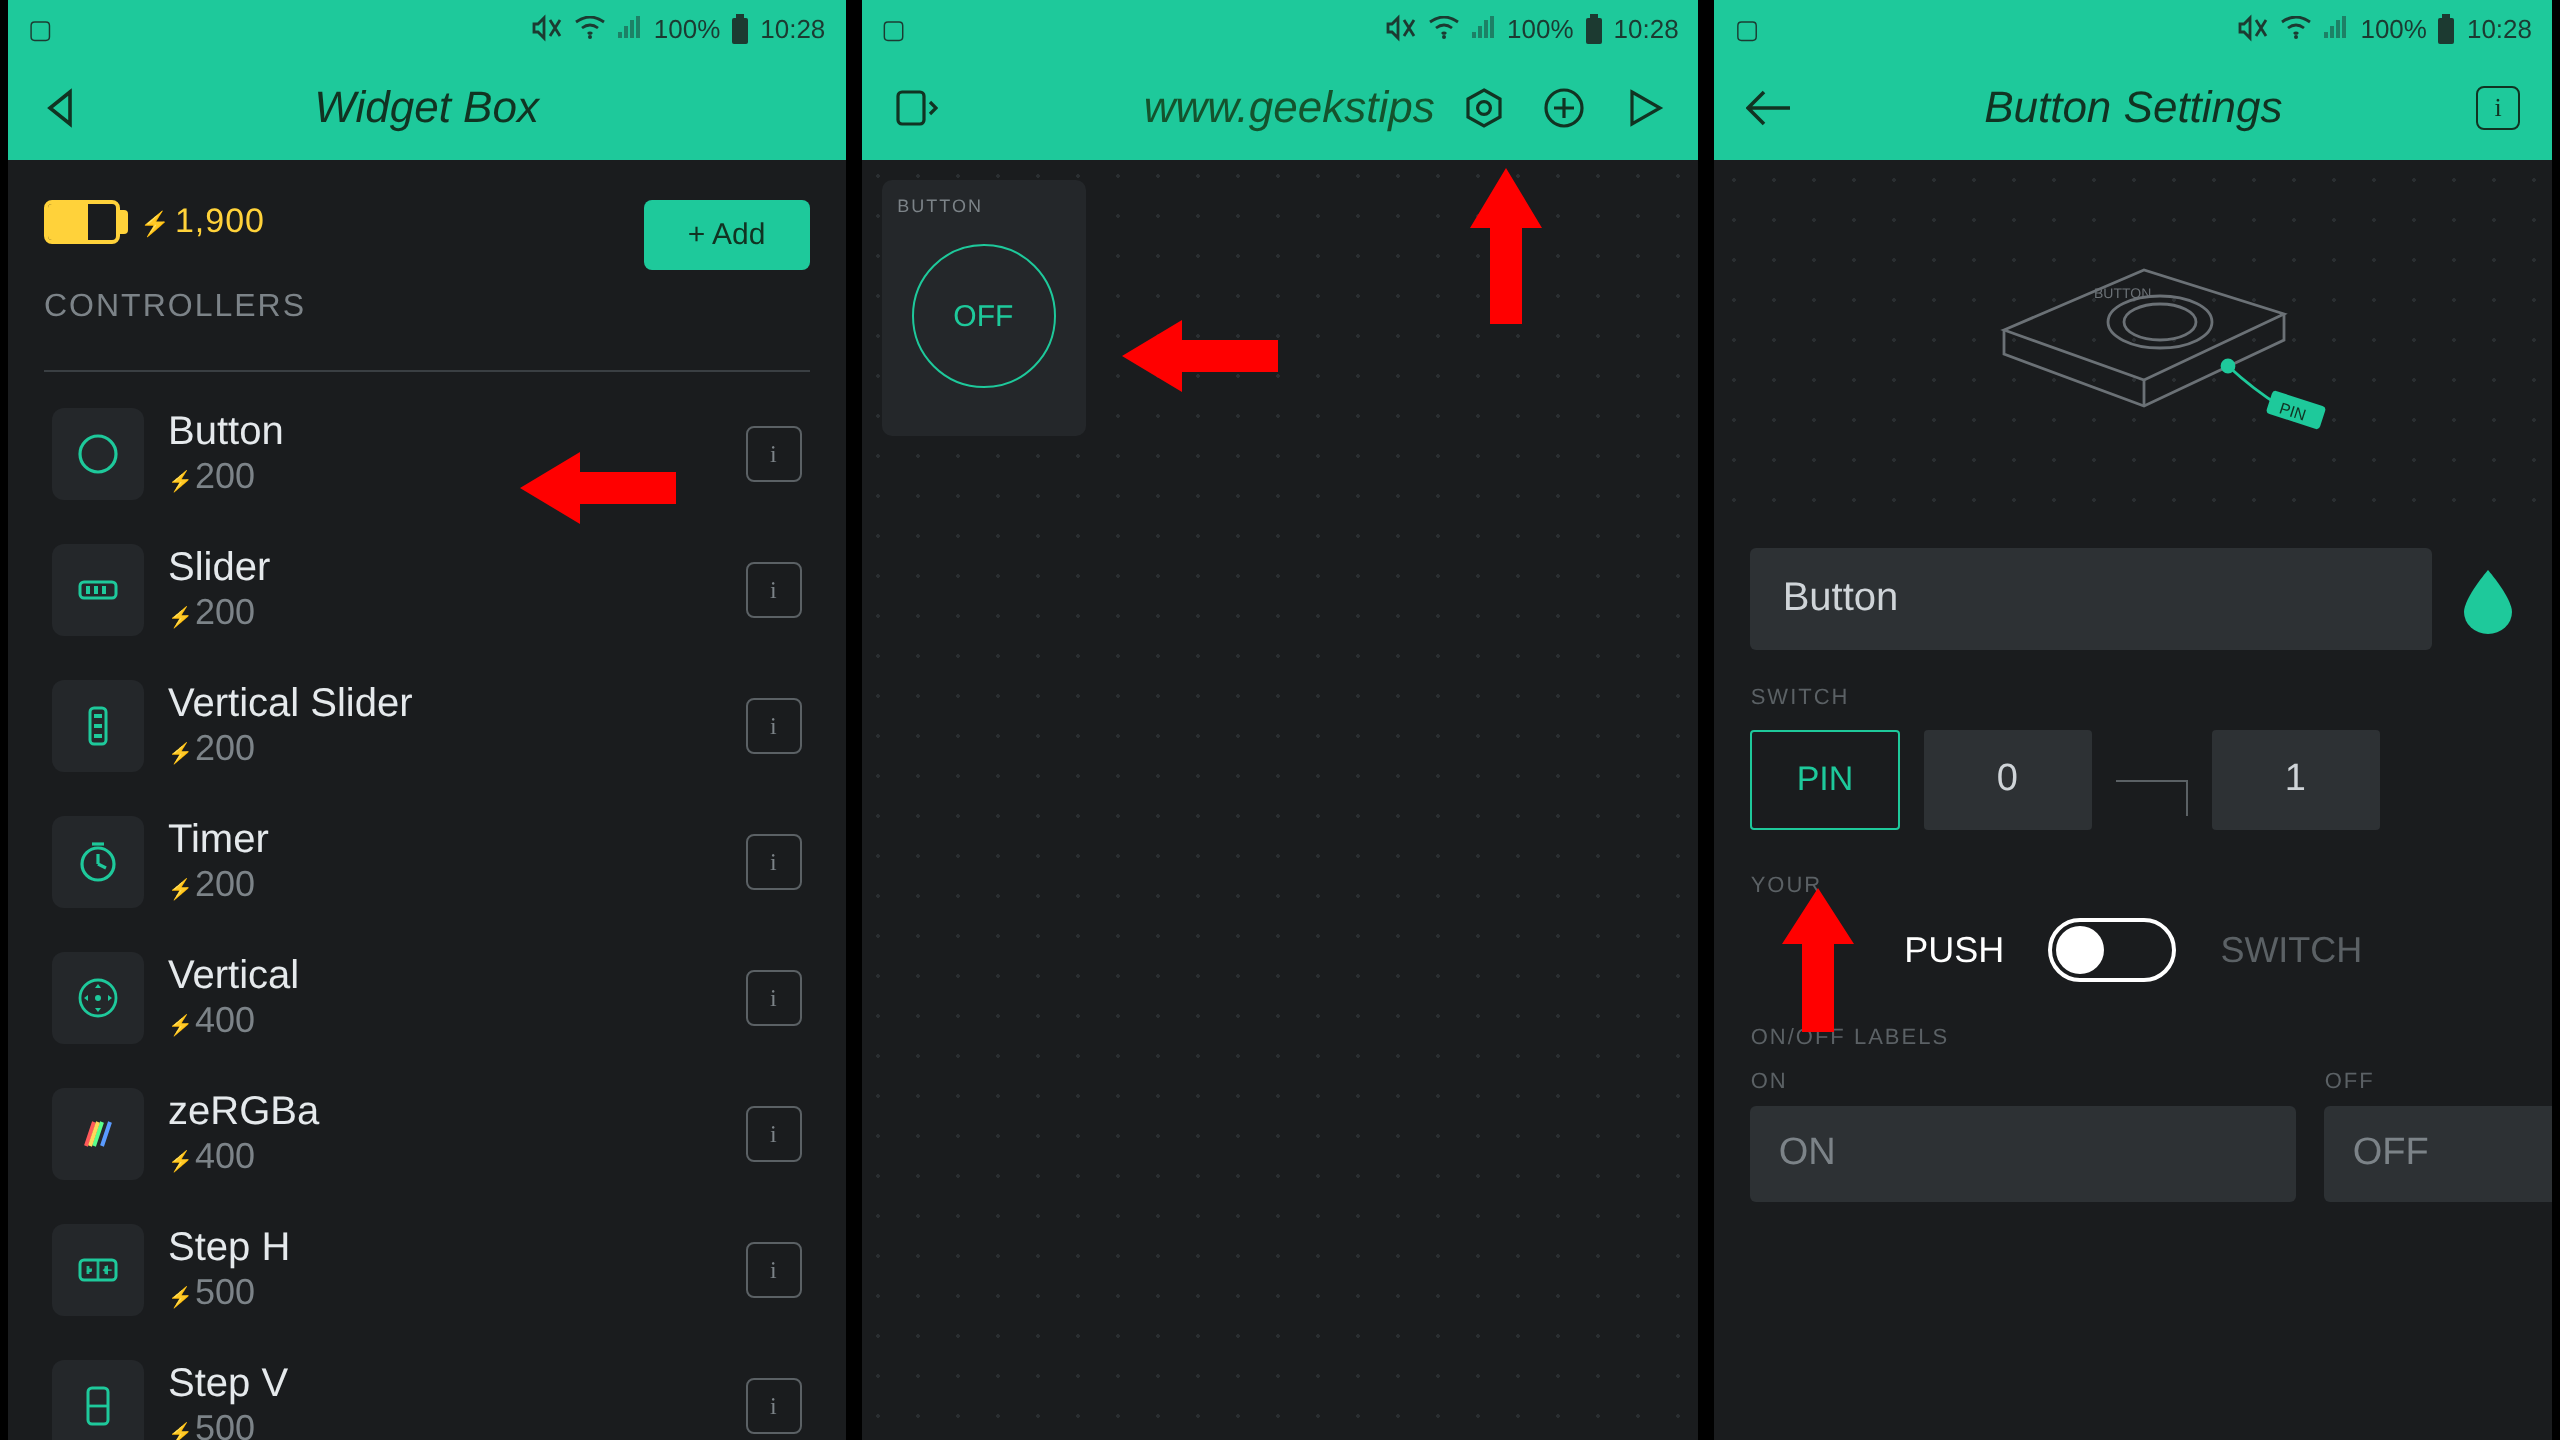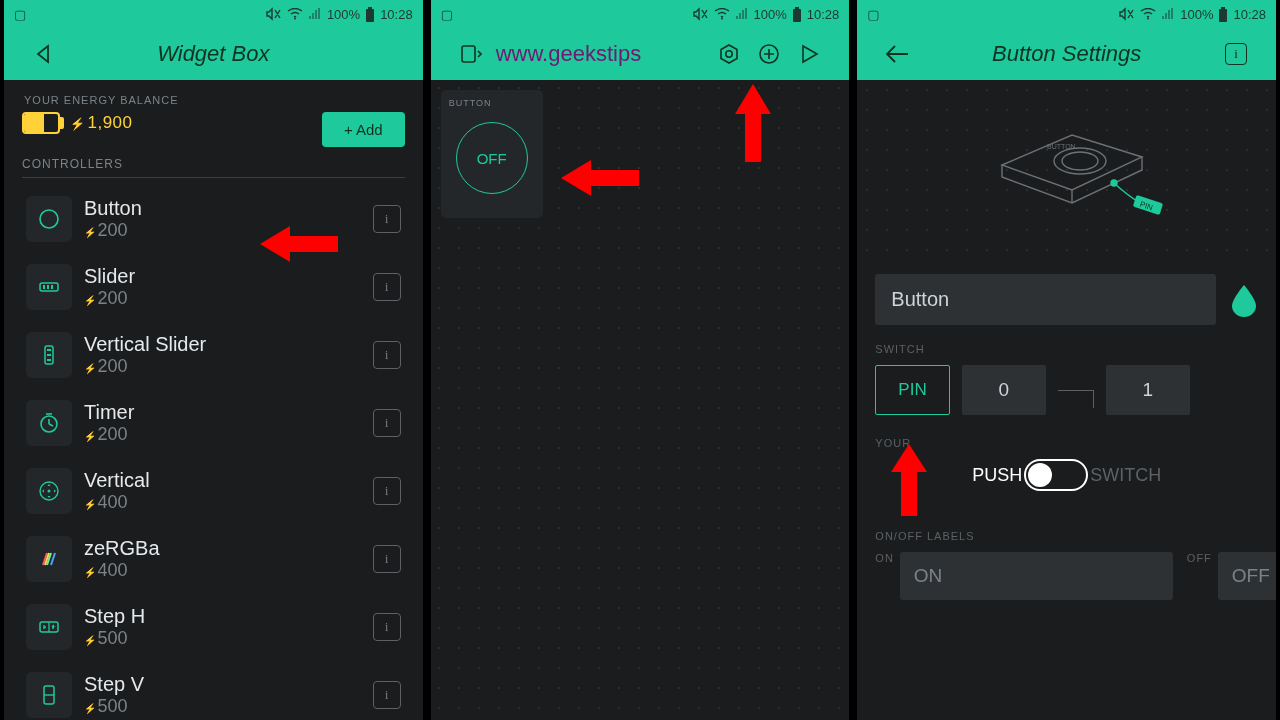--- a/index.html
+++ b/index.html
@@ -12,39 +12,39 @@
     --text-dim:#7c8388;
     --text-dim2:#5b6165;
     --gold:#ffd23a;
     --red:#ff0000;
   }
   *{box-sizing:border-box;font-family:'Segoe UI',Arial,sans-serif}
   body{margin:0;width:1280px;height:720px;background:#000;display:flex;gap:8px;padding:0 4px}
   .screen{flex:1;background:var(--bg);display:flex;flex-direction:column;overflow:hidden;position:relative}
   .statusbar{height:28px;background:var(--accent);display:flex;justify-content:flex-end;align-items:center;padding:0 10px;gap:5px;color:#1c3a31;font-size:13px}
   .statusbar .stico{display:inline-flex;align-items:center}
-  .headerbar{height:52px;background:var(--accent);display:flex;align-items:center;padding:0 25px;gap:10px}
+  .headerbar{height:52px;background:var(--accent);display:flex;align-items:center;padding:0 12px;gap:10px}
   .headerbar .title{flex:1;text-align:center;font-size:22px;color:#132;font-weight:400;font-style:italic}
-  .headerbar .titleL{flex:1;font-size:22px;color:#701a75;font-weight:400;text-align:left}
+  .headerbar .titleL{flex:1;font-size:22px;color:#14532d;font-weight:400;font-style:italic;text-align:right}
   .iconbtn{width:30px;height:30px;display:flex;align-items:center;justify-content:center;color:#132;cursor:pointer}
   .body{flex:1;overflow:hidden;position:relative}
 
   
   .s1body{padding:14px 18px 0 18px;display:flex;flex-direction:column;height:100%}
   .balLabel{font-size:11px;color:var(--text-dim);letter-spacing:1px;margin-left:2px}
   .balRow{display:flex;align-items:flex-start;justify-content:space-between;margin:6px 0 10px 0}
   .battery{display:flex;align-items:center;gap:6px}
   .batteryIcon{width:42px;height:22px;position:relative}
   .batBody{position:absolute;inset:0 4px 0 0;border:2px solid var(--gold);border-radius:4px;overflow:hidden}
   .batFill{position:absolute;inset:0;width:60%;background:var(--gold)}
   .batTip{position:absolute;right:0;top:5px;bottom:5px;width:4px;background:var(--gold);border-radius:0 2px 2px 0}
   .balVal{color:var(--gold);font-size:17px;letter-spacing:0.5px}
   .balVal::before{content:'⚡';font-size:12px;margin-right:2px}
   .addBtn{background:var(--accent);color:#132;border:none;border-radius:4px;padding:9px 22px;font-size:15px;cursor:pointer}
-  .sectLbl{font-size:12px;color:var(--text-dim);letter-spacing:1px;border-bottom:1px solid #3a3f43;padding-bottom:6px;margin-bottom:8px}
+  .sectLbl{font-size:16px;color:var(--text-dim);letter-spacing:1px;border-bottom:1px solid #3a3f43;padding-bottom:22px;margin-bottom:8px}
   .wlist{display:flex;flex-direction:column;gap:2px;overflow:hidden}
   .witem{display:flex;align-items:center;gap:12px;padding:10px 4px}
   .wicon{width:46px;height:46px;background:var(--panel);border-radius:6px;display:flex;align-items:center;justify-content:center;color:var(--accent);flex-shrink:0}
   .winfo{flex:1;display:flex;flex-direction:column}
   .wname{color:#e5e9ec;font-size:20px;font-weight:300}
   .wcost{color:var(--text-dim);font-size:18px}
   .wcost::before{content:'⚡';font-size:10px;margin-right:1px}
   .winfobtn{width:28px;height:28px;border:1px solid var(--text-dim2);border-radius:4px;display:flex;align-items:center;justify-content:center;color:var(--text-dim);font-size:12px;font-family:serif;cursor:pointer}
 
   
@@ -61,27 +61,27 @@
     background-image:radial-gradient(#2a2e31 1px,transparent 1px);
     background-size:20px 20px;margin:0 -18px}
   .nameRow{display:flex;align-items:center;gap:14px;margin:14px 0 18px 0}
   .nameInput{flex:1;background:var(--panel2);border:none;color:var(--text);font-size:20px;padding:14px 16px;border-radius:3px}
   .colorDrop{width:28px;height:34px;color:var(--accent)}
   .fLabel{font-size:11px;color:var(--text-dim2);letter-spacing:1px;margin-bottom:10px}
   .outRow{display:flex;align-items:center;gap:12px;margin-bottom:22px}
   .pinBox{border:1.5px solid var(--accent);color:var(--accent);padding:14px 22px;font-size:17px;border-radius:2px;cursor:pointer}
   .valBox{background:var(--panel2);color:var(--text);padding:14px 0;width:84px;text-align:center;font-size:19px;border-radius:2px}
   .stepLine{height:18px;width:36px;border-top:1.5px solid var(--text-dim2);border-right:1.5px solid var(--text-dim2);margin-top:18px}
-  .modeRow{display:flex;align-items:center;justify-content:center;gap:2px;margin-bottom:39px}
+  .modeRow{display:flex;align-items:center;justify-content:center;gap:22px;margin-bottom:22px}
   .modeLbl{font-size:18px;color:#fff}
   .modeLbl.dim{color:var(--text-dim2)}
   .toggle{width:64px;height:32px;border:2.5px solid #fff;border-radius:20px;position:relative;cursor:pointer}
   .toggle .knob{position:absolute;left:2px;top:2px;width:24px;height:24px;background:#fff;border-radius:50%}
   .labelsRow{display:flex;gap:14px}
-  .labCol{flex:1;display:flex;flex-direction:row;gap:6px}
+  .labCol{flex:1;display:flex;flex-direction:column;gap:6px}
   .labInput{background:var(--panel2);border:none;color:var(--text-dim);font-size:19px;padding:13px 14px;border-radius:3px}
 
   
   .arrow{position:absolute;pointer-events:none;z-index:50}
   svg{display:block}
 </style>
 </head>
 <body>
 
 <div class="screen">
@@ -115,21 +115,20 @@
   <div class="headerbar">
     <div class="iconbtn">
       <svg width="20" height="20" viewBox="0 0 20 20">
           <path d="M14 2 L4 10 L14 18 Z" fill="none" stroke="#132" stroke-width="1.8"></path>
         </svg>
     </div>
     <div class="title">Widget Box</div>
     <div style="width:30px"></div>
   </div>
   <div class="body s1body">
-    <div class="balLabel">YOUR ENERGY BALANCE</div>
     <div class="balRow">
       <div class="battery">
         <div class="batteryIcon">
           <div class="batBody">
               <div class="batFill"></div>
             </div>
             <div class="batTip"></div>
         </div>
         <span class="balVal">1,900</span>
       </div>

